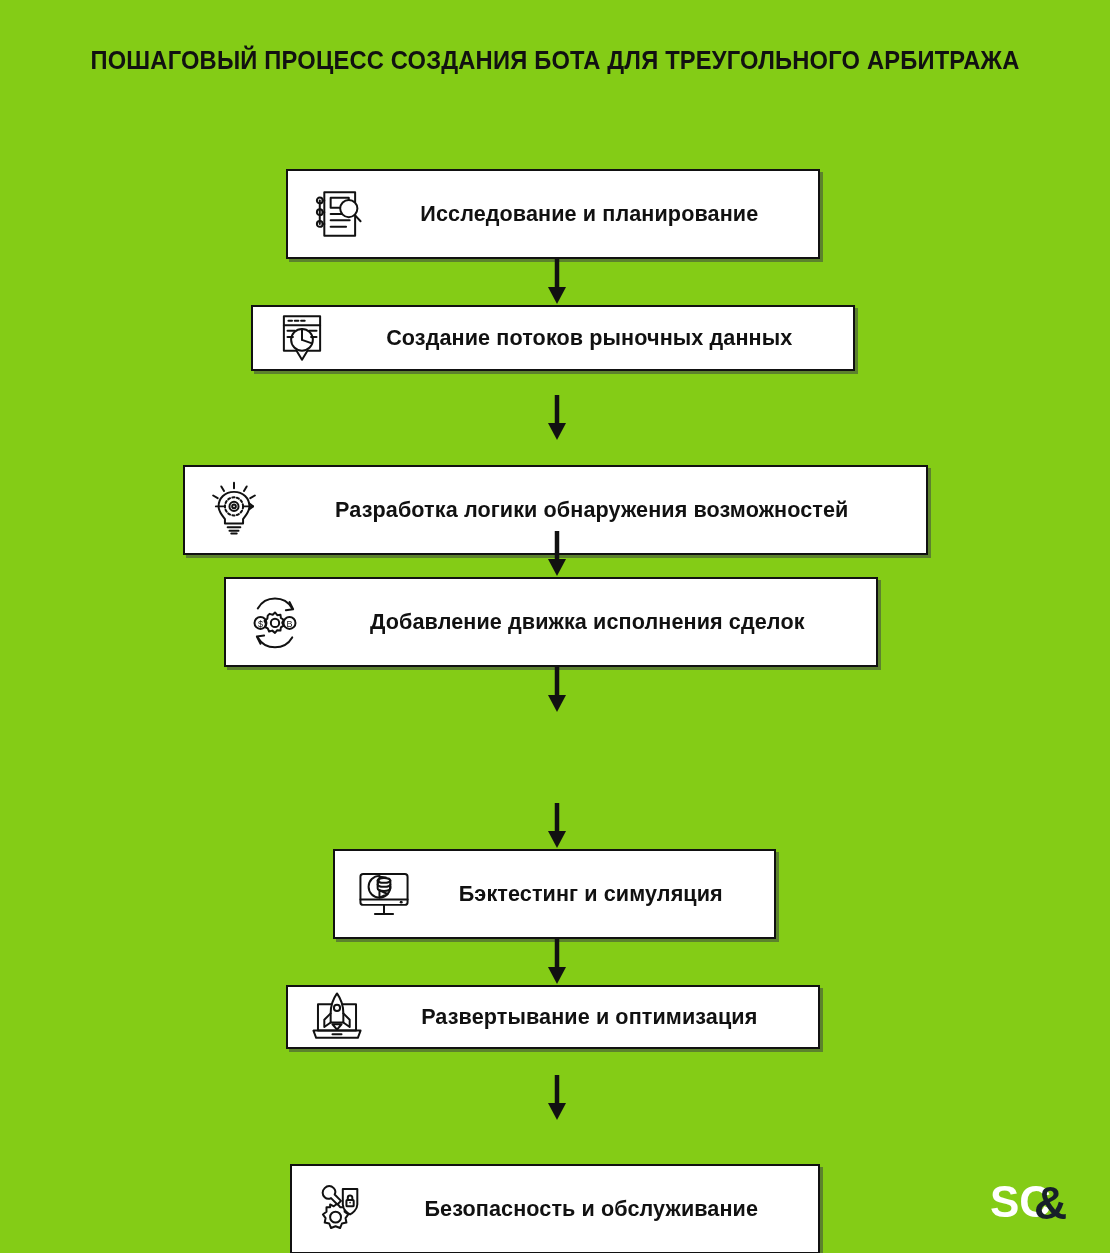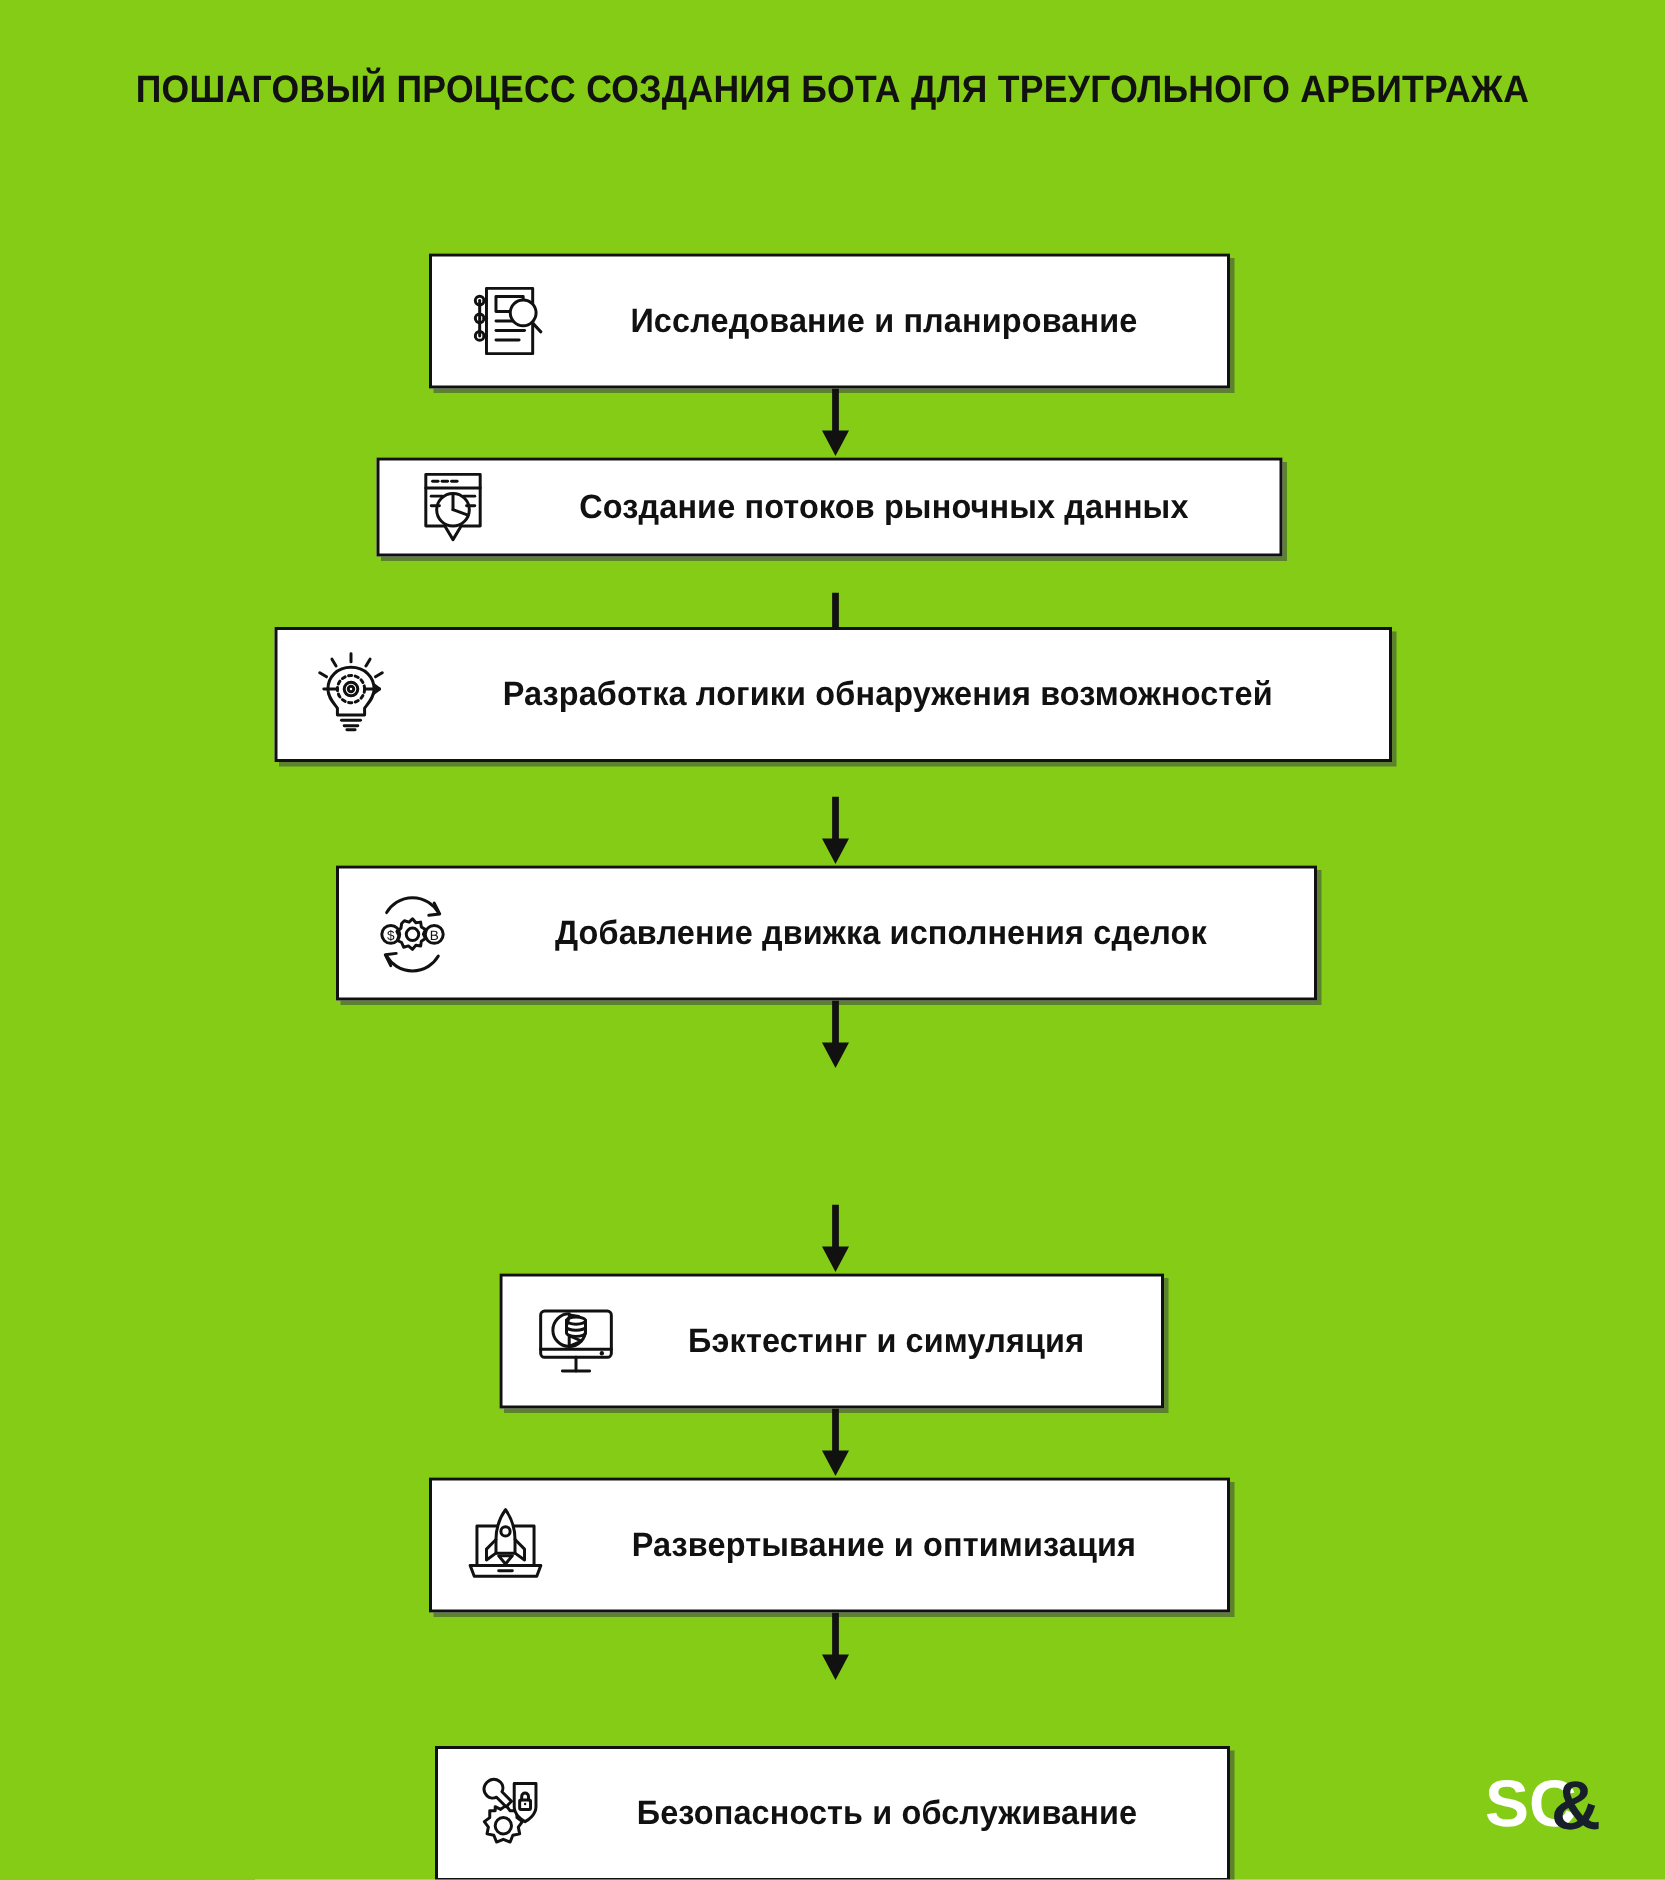--- a/index.html
+++ b/index.html
@@ -164,21 +164,21 @@
       <span class="label">Создание потоков рыночных данных</span>
     </div>
 
     <div class="arrow" style="left:544px; top:359px; height:46px;">
       <svg viewBox="0 0 26 46" width="26" height="46">
         <line x1="13" y1="0" x2="13" y2="30" stroke="#111" stroke-width="4.5"></line>
         <polygon points="4,28 22,28 13,45" fill="#111"></polygon>
       </svg>
     </div>
 
-    <div class="step" style="left:183px; top:382px; width:745px; height:90px;">
+    <div class="step" style="left:183px; top:429px; width:745px; height:90px;">
       <span class="icon">
         <svg viewBox="0 0 64 64" fill="none" stroke="#111" stroke-width="2.2" stroke-linecap="round" stroke-linejoin="round">
           <path d="M32 12 C22 12 15 19 15 28 C15 34 19 38 22 42 L22 47 L42 47 L42 42 C45 38 49 34 49 28 C49 19 42 12 32 12 Z"></path>
           <line x1="25" y1="51" x2="39" y2="51"></line>
           <line x1="27" y1="55" x2="37" y2="55"></line>
           <path d="M29 58 H35"></path>
           <circle cx="32" cy="28" r="10" stroke-dasharray="2.4 2.6"></circle>
           <circle cx="32" cy="28" r="5"></circle>
           <circle cx="32" cy="28" r="2"></circle>
           <line x1="12" y1="28" x2="22" y2="28"></line>
@@ -255,21 +255,21 @@
       <span class="label">Бэктестинг и симуляция</span>
     </div>
 
     <div class="arrow" style="left:544px; top:903px; height:46px;">
       <svg viewBox="0 0 26 46" width="26" height="46">
         <line x1="13" y1="0" x2="13" y2="30" stroke="#111" stroke-width="4.5"></line>
         <polygon points="4,28 22,28 13,45" fill="#111"></polygon>
       </svg>
     </div>
 
-    <div class="step" style="left:286px; top:949px; width:534px; height:90px;">
+    <div class="step" style="left:286px; top:949px; width:534px; height:64px;">
       <span class="icon">
         <svg viewBox="0 0 64 64" fill="none" stroke="#111" stroke-width="2.2" stroke-linecap="round" stroke-linejoin="round">
           <path d="M11 18 H53 V47 H11 Z"></path>
           <path d="M6 47 H58 L55 55 H9 Z"></path>
           <line x1="27" y1="51" x2="37" y2="51"></line>
           <path d="M32 6 C27 13 25 21 25 28 L25 38 H39 L39 28 C39 21 37 13 32 6 Z" fill="#fff"></path>
           <circle cx="32" cy="22" r="3.4"></circle>
           <path d="M25 28 L18 35 L18 43 L25 38"></path>
           <path d="M39 28 L46 35 L46 43 L39 38"></path>
           <path d="M27 40 L32 46 L37 40 Z"></path>

